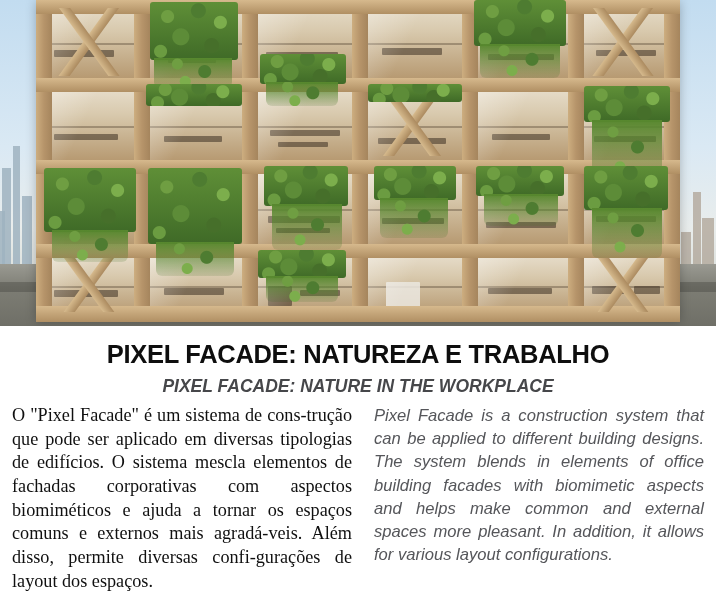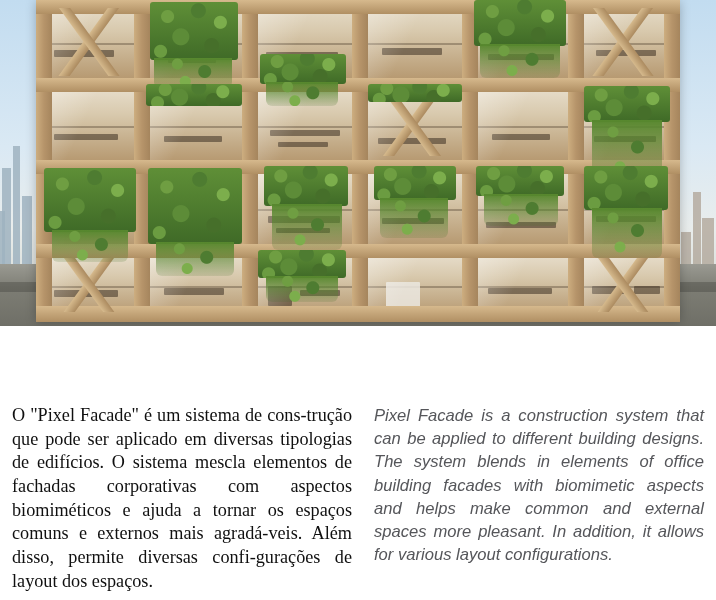--- a/index.html
+++ b/index.html
@@ -460,20 +460,22 @@
 
       <div class="green" style="left:222px; top:250px; width:88px; height:28px;"></div>
       <div class="greentrail" style="left:230px; top:276px; width:72px; height:26px;"></div>
 
       <div class="green" style="left:110px; top:84px;  width:96px; height:22px;"></div>
       <div class="green" style="left:332px; top:84px;  width:94px; height:18px;"></div>
     </div>
   </div>
 
   <div class="textarea">
+    <h1 class="headline">PIXEL FACADE: NATUREZA E TRABALHO</h1>
+    <h2 class="subhead">PIXEL FACADE: NATURE IN THE WORKPLACE</h2>
 
     <div class="columns">
       <div class="col-pt">
         <p>O "Pixel Facade" é um sistema de cons-trução que pode ser aplicado em diversas tipologias de edifícios. O sistema mescla elementos de fachadas corporativas com aspectos biomiméticos e ajuda a tornar os espaços comuns e externos mais agradá-veis.  Além disso, permite diversas confi-gurações de layout dos espaços.</p>
       </div>
       <div class="col-en">
         <p>Pixel Facade is a construction system that can be applied to different building designs. The system blends in elements of office building facades with biomimetic aspects and helps make common and external spaces more pleasant. In addition, it allows for various layout configurations.</p>
       </div>
     </div>
   </div>

